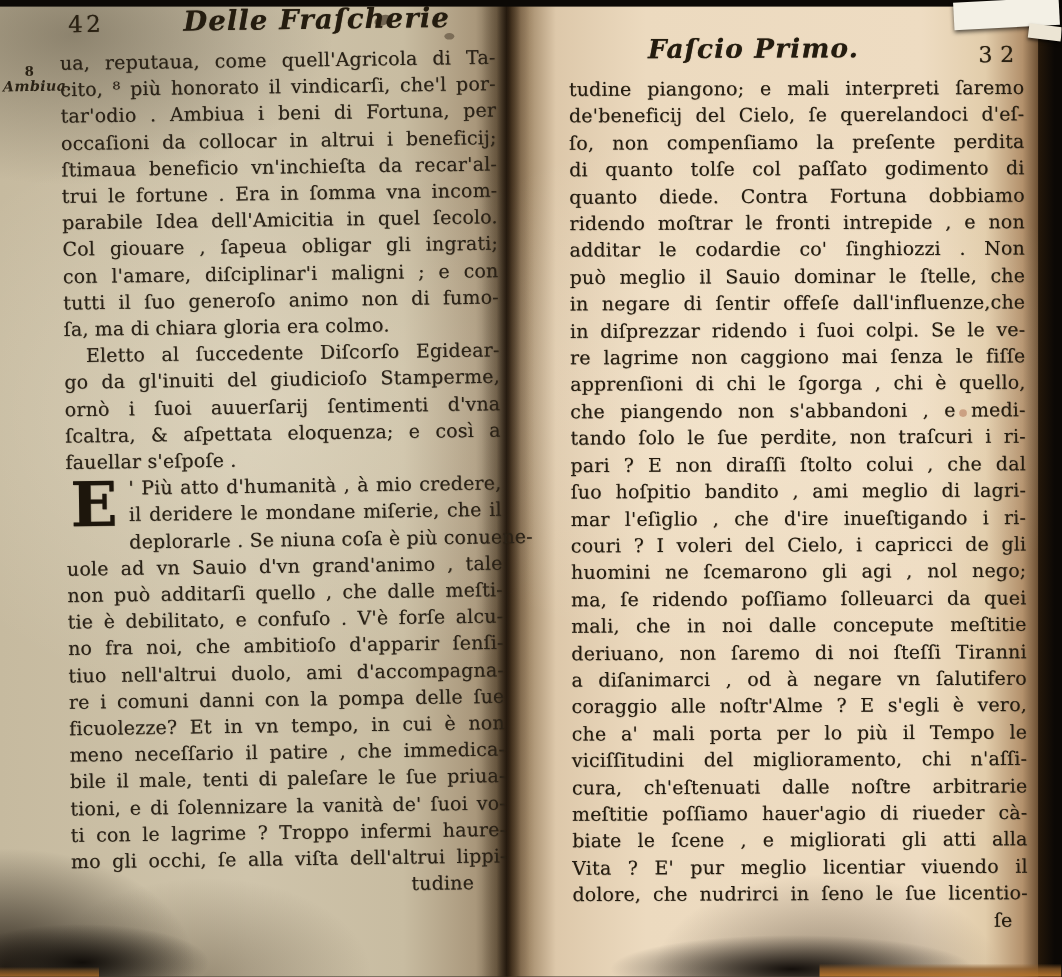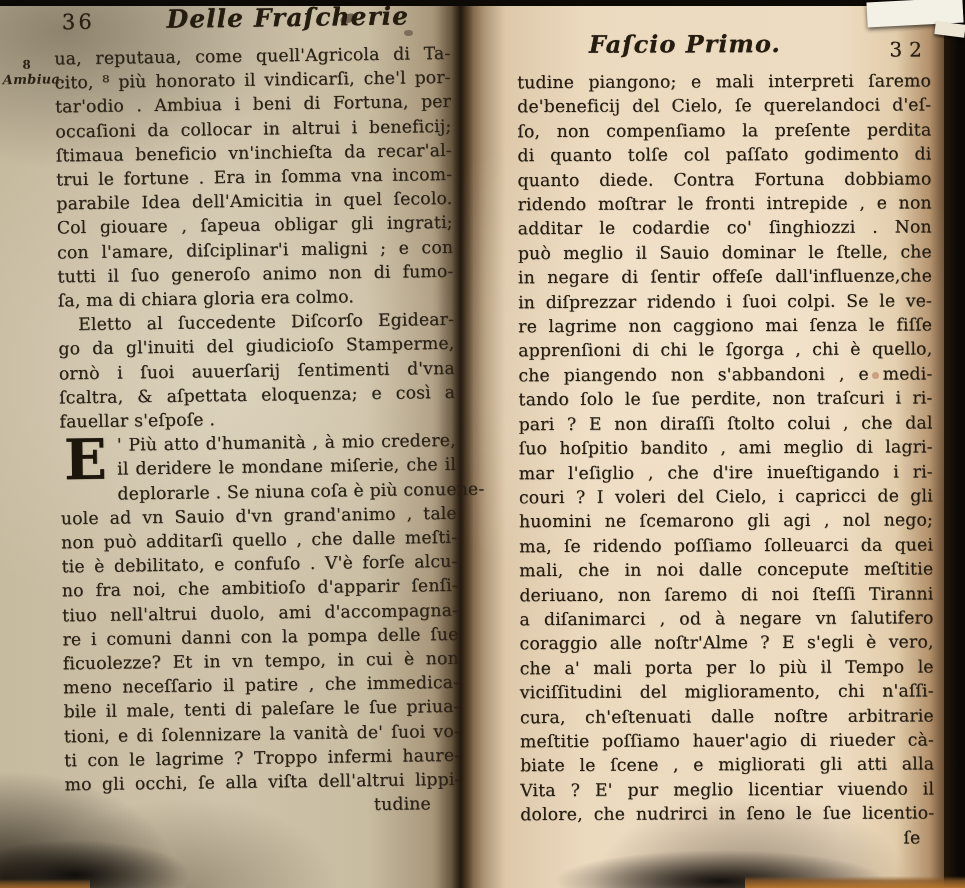--- a/index.html
+++ b/index.html
@@ -132,21 +132,21 @@
 <div class="bottom-shadow-left"></div>
 <div class="bottom-shadow-center"></div>
 <div class="bottom-right-orange"></div>
 <div class="bottom-left-orange"></div>
 <div class="speck-1"></div>
 <div class="speck-2"></div>
 <div class="speck-3"></div>
 
 <div class="page-left-content">
   <div class="head-row">
-    <span class="pagenum">36</span>
+    <span class="pagenum">42</span>
     <span class="header-title">Delle Fraſcherie</span>
   </div>
   <div class="margin-note">
     <div class="mn-mark">8</div>
     <div class="mn-text">Ambiua.</div>
   </div>
   <div class="lines">
       <div class="line k-j">ua, reputaua, come quell'Agricola di Ta-</div>
       <div class="line k-j">cito, ⁸ più honorato il vindicarſi, che'l por-</div>
       <div class="line k-j">tar'odio .  Ambiua i beni di Fortuna, per</div>

